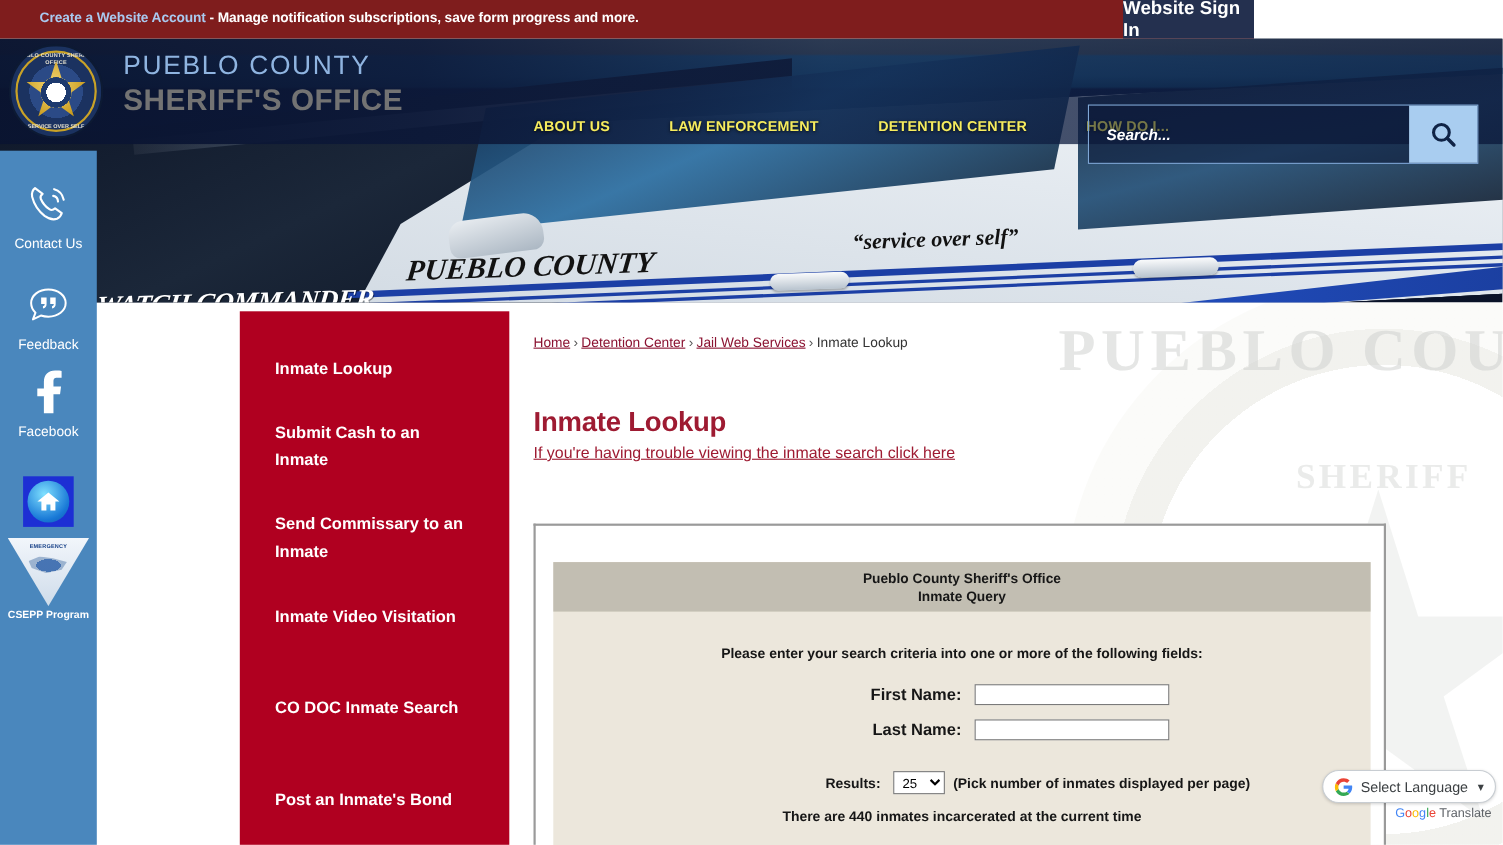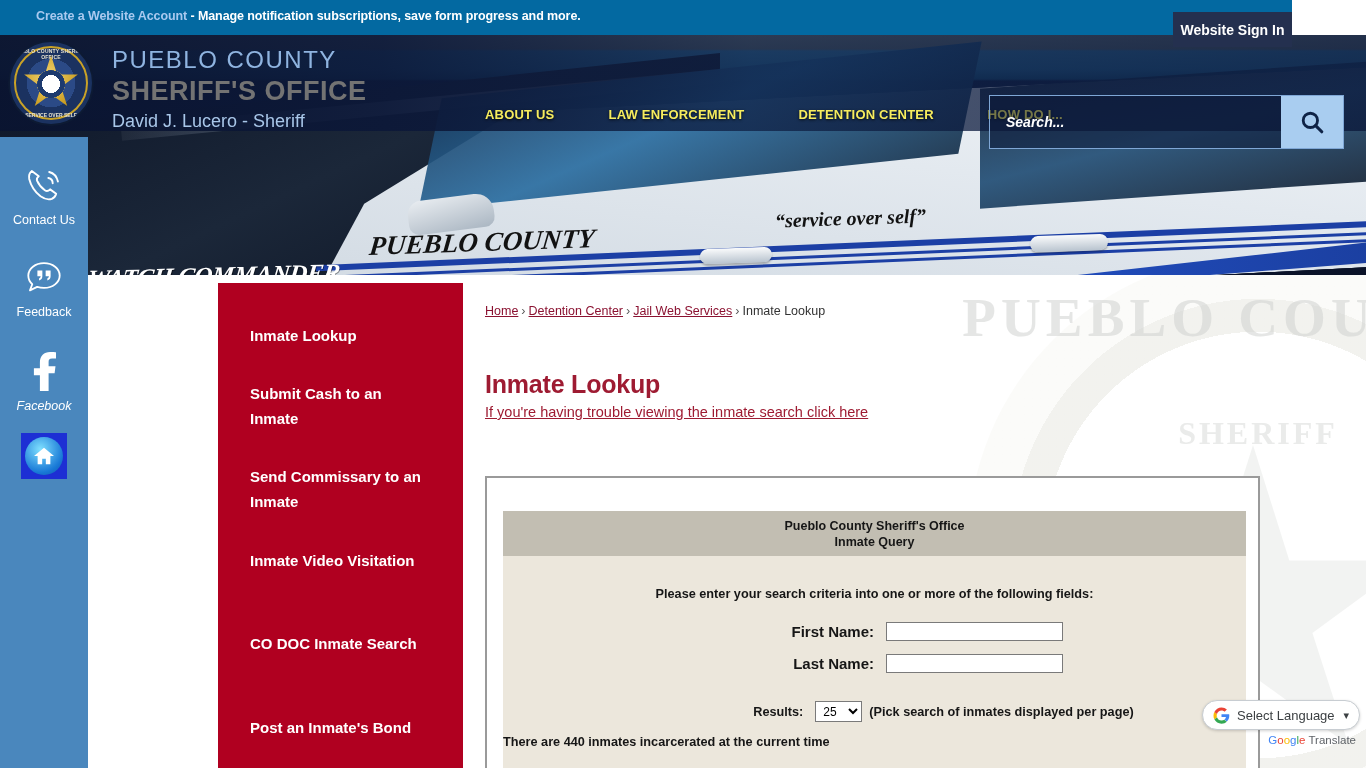--- a/index.html
+++ b/index.html
@@ -6,41 +6,40 @@
   html, body {
     margin: 0; padding: 0;
     width: 1366px; height: 768px;
     overflow: hidden;
     font-family: "Liberation Sans", sans-serif;
     background: #ffffff;
   }
 
   
   #top-bar {
-    position: absolute; left: 0; top: 0; width: 1292px; height: 35px;
-    background: #0369a1;
+    position: absolute; left: 0; top: 0; width: 1140px; height: 35px;
+    background: #7f1d1d;
     z-index: 40;
   }
   #top-bar-text {
     position: absolute; left: 36px; top: 9px;
     font-size: 12.5px; font-weight: bold; color: #ffffff;
     white-space: nowrap;
     letter-spacing: -0.1px;
   }
   #create-account-link {
     color: #a9c9ef; text-decoration: none; font-weight: bold;
   }
   #signin-button {
     position: absolute; right: 0px; top: 0px;
     width: 119px; height: 35px;
     background: #24304f;
-    color: #ffffff; font-size: 14px; font-weight: bold;
+    color: #ffffff; font-size: 17px; font-weight: bold;
     display: flex; align-items: center; justify-content: center;
     cursor: pointer;
-    margin-top: 12px;
   }
 
   
   #header {
     position: absolute; left: 0; top: 35px; width: 1366px; height: 240px;
     overflow: hidden;
     z-index: 20;
   }
   #hero-photo {
     position: absolute; left: 0; top: 0; width: 1366px; height: 240px;
@@ -234,21 +233,21 @@
   #social-sidebar {
     position: absolute; left: 0; top: 137px; width: 88px; height: 631px;
     background: #4a87bd; z-index: 30;
   }
   .social-item {
     width: 88px; text-align: center; color: #ffffff; cursor: pointer;
   }
   .social-label { font-size: 12.5px; margin-top: 4px; }
   #contact-item { position: absolute; top: 28px; left: 0; }
   #feedback-item { position: absolute; top: 122px; left: 0; }
-  #facebook-item { position: absolute; top: 214px; left: 0; font-style: italic; }
+  #facebook-item { position: absolute; top: 199px; left: 0; }
   #nixle-item { position: absolute; top: 296px; left: 0; }
   #csepp-item { position: absolute; top: 352px; left: 0; }
 
   #nixle-icon-box {
     width: 46px; height: 46px; margin: 0 auto;
     background: #1d2fd4;
     display: flex; align-items: center; justify-content: center;
   }
   #nixle-circle {
     width: 38px; height: 38px; border-radius: 50%;
@@ -401,21 +400,21 @@
   #results-select {
     height: 21px; border: 1px solid #7a7a7a; background: #ffffff;
     font-size: 12px; font-family: "Liberation Sans", sans-serif;
     padding: 0 1px 0 3px;
   }
   #results-hint {
     margin-left: 7px; font-size: 12.7px; font-weight: bold; color: #161616;
   }
   #inmate-count {
     position: absolute; left: 0; top: 224px; width: 743px;
-    text-align: left; font-size: 12.7px; font-weight: bold; color: #161616;
+    text-align: center; font-size: 12.7px; font-weight: bold; color: #161616;
   }
 
   
   #translate-widget {
     position: absolute; right: 6px; bottom: 22px; z-index: 60;
   }
   #translate-select {
     width: 158px; height: 30px;
     background: #ffffff; border: 1px solid #c8cdd2; border-radius: 15px;
     display: flex; align-items: center; padding: 0 10px;
@@ -469,21 +468,20 @@
     <div id="logo-ring"></div>
     <div id="logo-star"></div>
     <div id="logo-inner-circle"></div>
     <div id="logo-text-top">PUEBLO COUNTY SHERIFF'S OFFICE</div>
     <div id="logo-text-bottom">SERVICE OVER SELF</div>
   </div>
 
   <div id="title-block">
     <div id="title-line1">PUEBLO COUNTY</div>
     <div id="title-line2">SHERIFF'S OFFICE</div>
-    <div id="title-line3">David J. Lucero - Sheriff</div>
   </div>
 
   <div id="main-nav">
     <div class="nav-item">ABOUT US</div>
     <div class="nav-item">LAW ENFORCEMENT</div>
     <div class="nav-item">DETENTION CENTER</div>
     <div class="nav-item">HOW DO I...</div>
   </div>
 
   <div id="search-wrap">
@@ -527,20 +525,27 @@
   <div class="social-item" id="nixle-item">
     <div id="nixle-icon-box">
       <div id="nixle-circle">
         <svg width="22" height="20" viewBox="0 0 24 22">
           <path d="M12 2 L23 11 H19 V20 H14 V14 H10 V20 H5 V11 H1 Z" fill="#ffffff"></path>
         </svg>
       </div>
     </div>
   </div>
 
+  <div class="social-item" id="csepp-item">
+    <div id="csepp-triangle">
+      <div id="csepp-emergency">EMERGENCY</div>
+      <div id="csepp-map"></div>
+    </div>
+    <div id="csepp-label">CSEPP Program</div>
+  </div>
 </div>
 
 <div id="page-body">
   <div id="watermark"></div>
   <div id="watermark-text">PUEBLO COUNTY SHERIFF'S</div>
   <div id="watermark-star"></div>
   <div id="watermark-text2">SHERIFF</div>
 </div>
 
 <div id="red-nav">
@@ -578,21 +583,21 @@
       </div>
 
       <div class="form-row" id="row-last">
         <div class="form-label">Last Name:</div>
         <input class="form-input" type="text" style="">
       </div>
 
       <div class="form-row" id="row-results">
         <div id="results-label">Results:</div>
         <select id="results-select"><option value="25">25</option><option value="50">50</option><option value="75">75</option><option value="100">100</option></select>
-        <div id="results-hint">(Pick search of inmates displayed per page)</div>
+        <div id="results-hint">(Pick number of inmates displayed per page)</div>
       </div>
 
       <div id="inmate-count">There are 440 inmates incarcerated at the current time</div>
     </div>
   </div>
 </div>
 
 <div id="translate-widget">
   <div id="translate-select">
     <svg width="17" height="17" viewBox="0 0 24 24">

